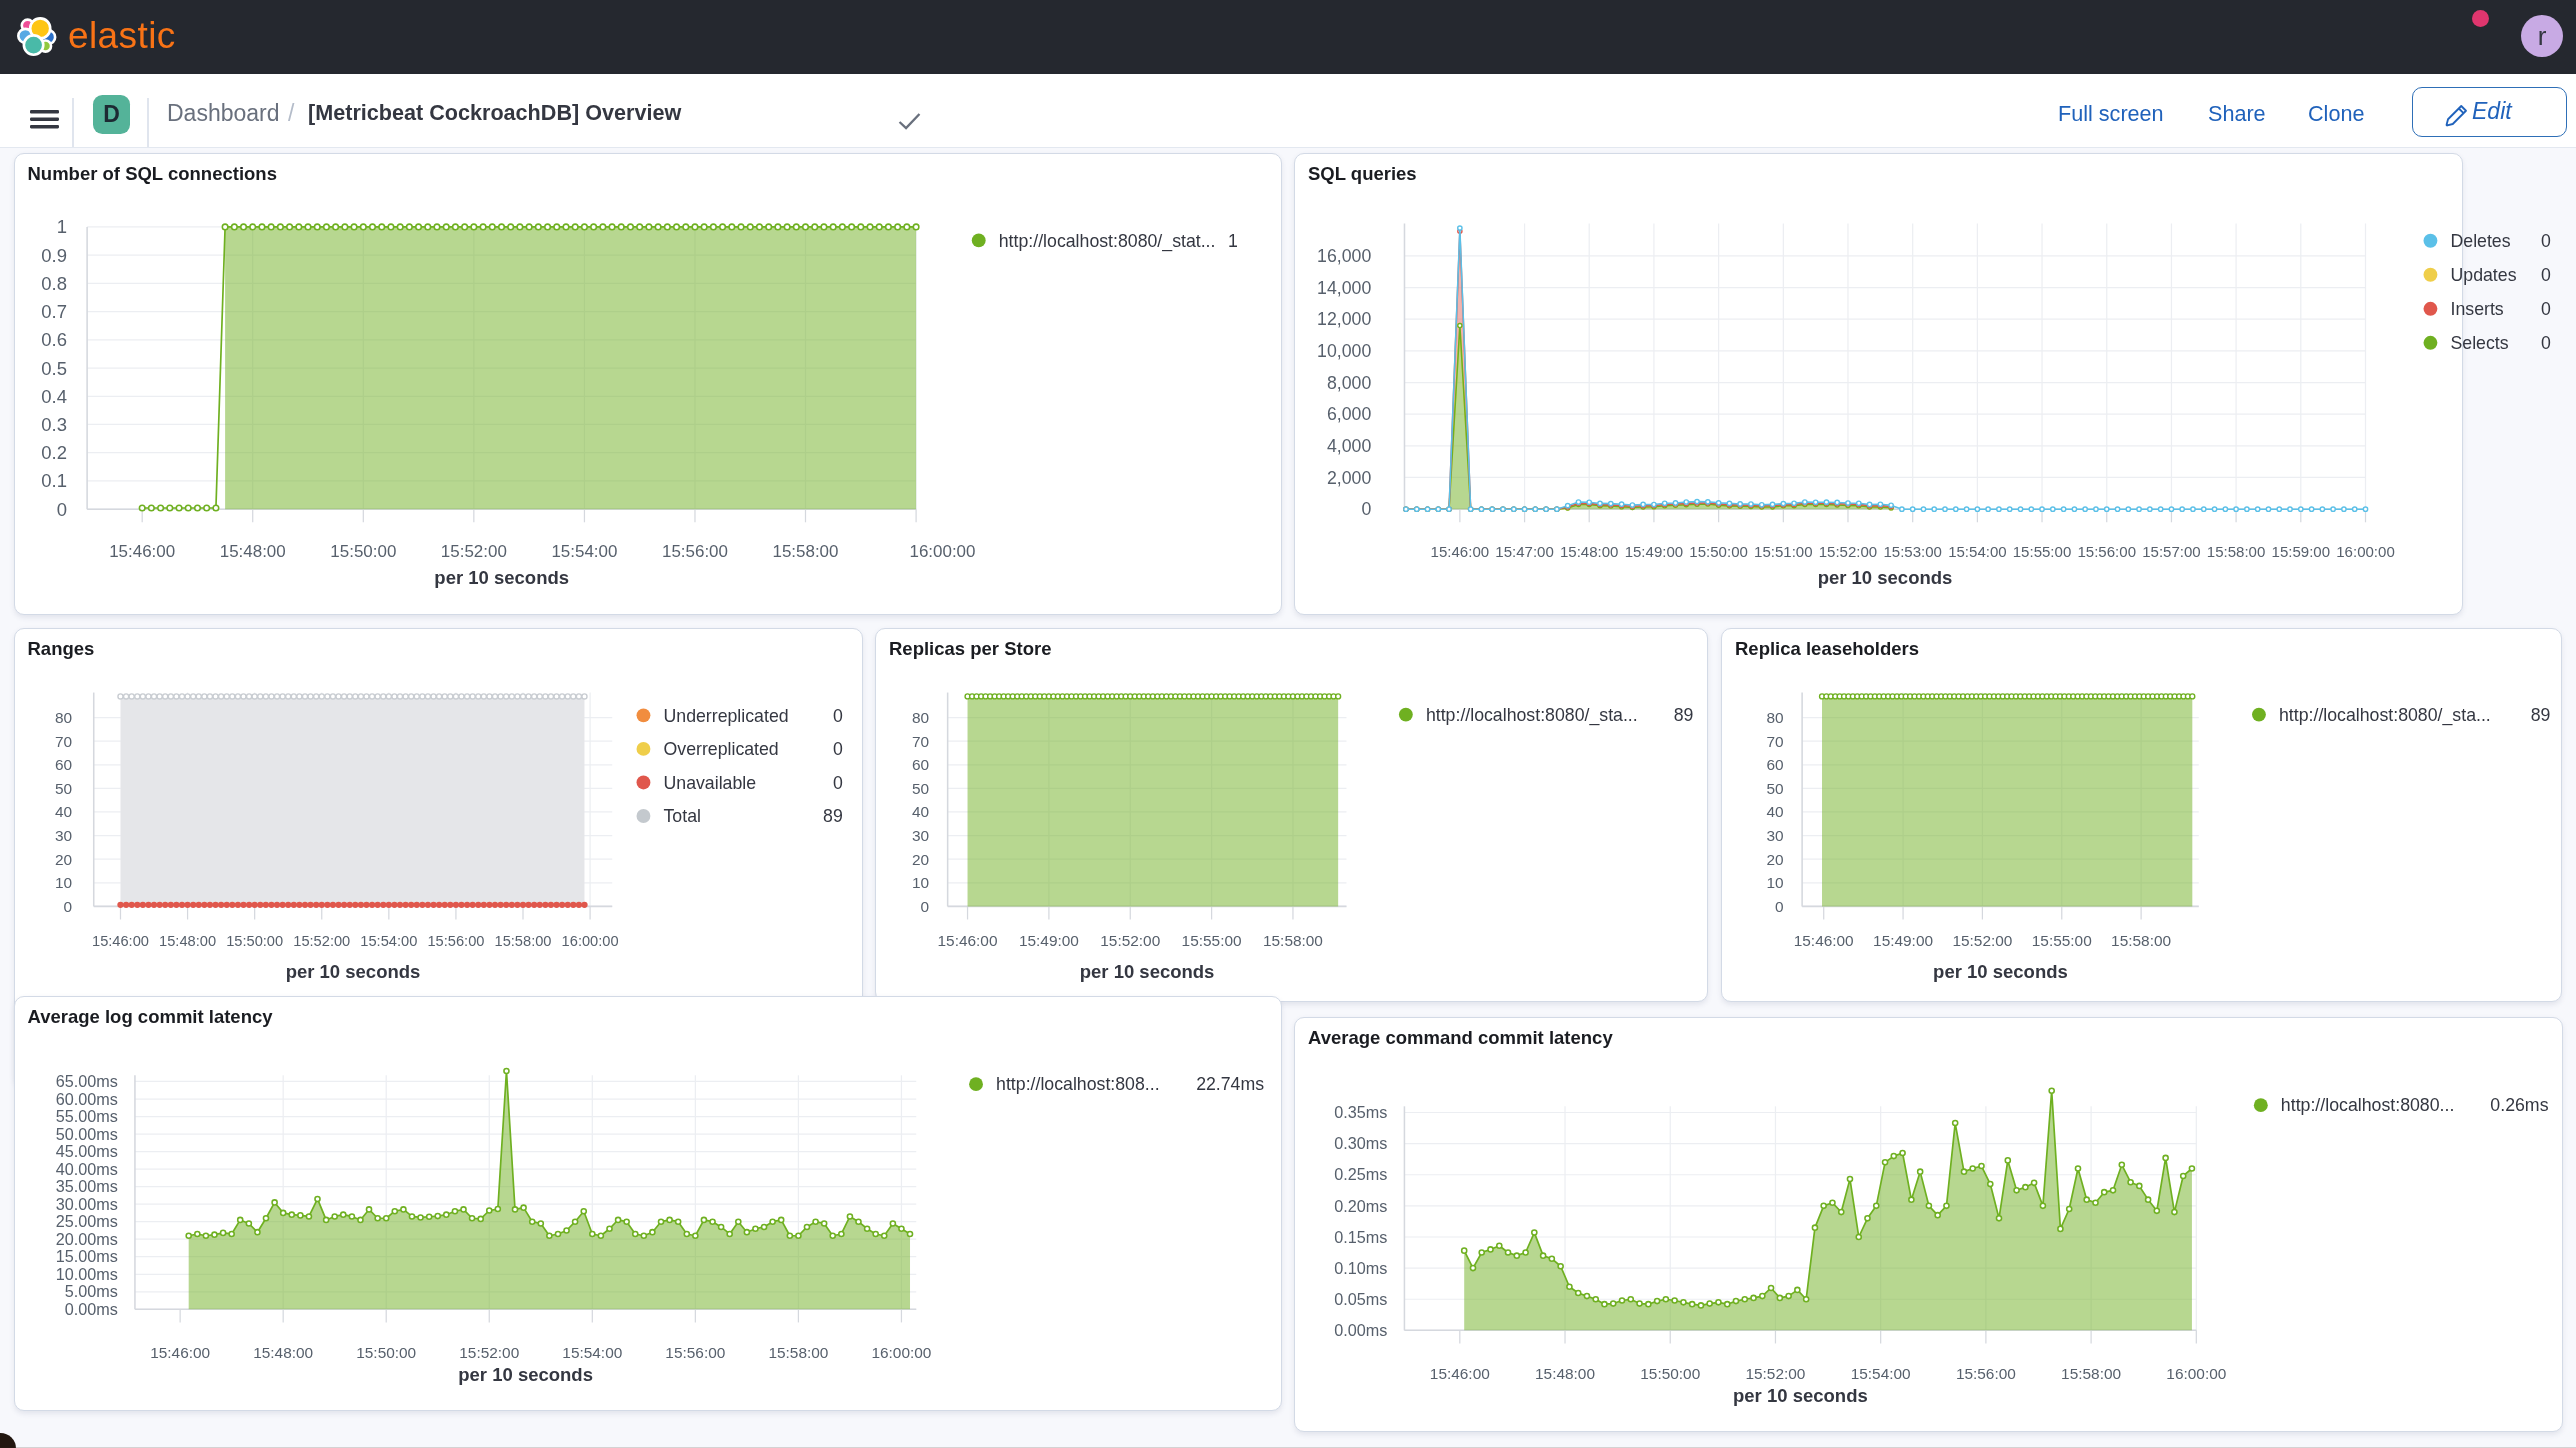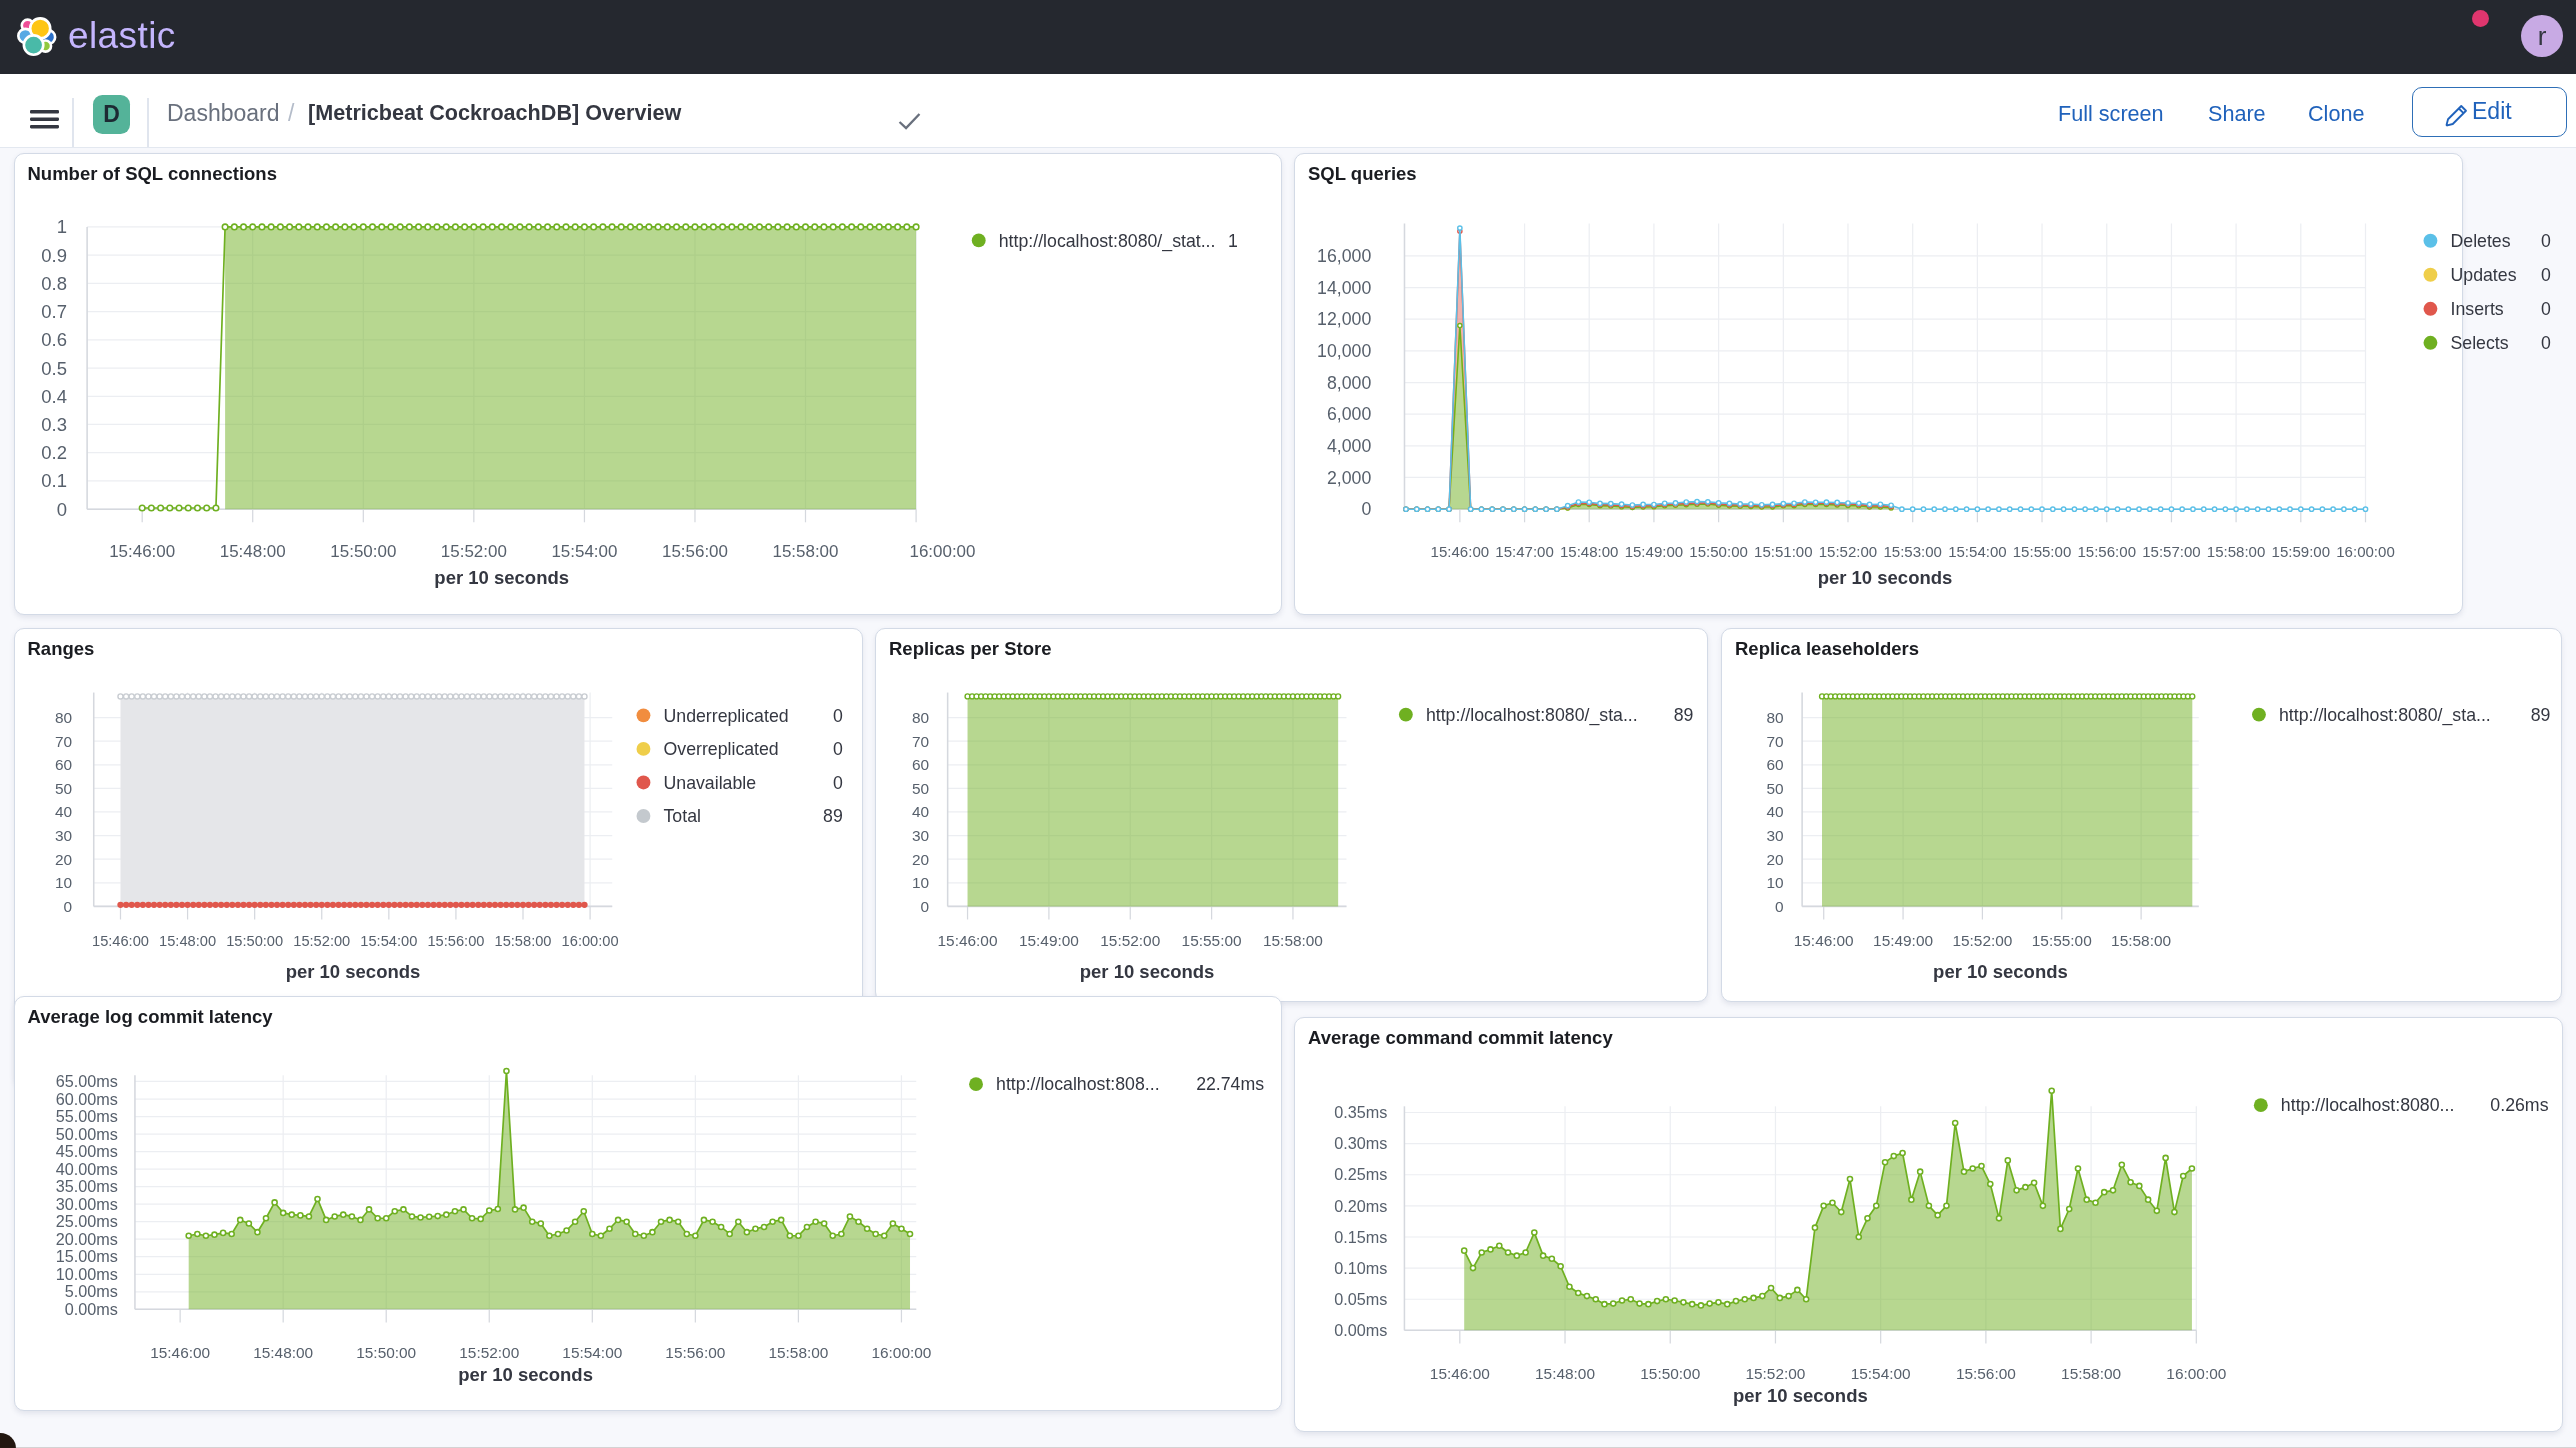--- a/index.html
+++ b/index.html
@@ -1,29 +1,29 @@
 <!DOCTYPE html>
 <html style="font-size:12.3px"><head><meta charset="utf-8"><title>d</title>
 <style>
 * { margin:0; padding:0; box-sizing:border-box; }
 html,body { width:2576px; height:1448px; overflow:hidden; font-family:"Liberation Sans",sans-serif; background:#f7f8fc; }
 .header { position:absolute; left:0; top:0; width:2576px; height:74px; background:#25282f; }
-.brand { position:absolute; left:68px; top:15.4px; color:#c4b5fd; font-size:37px; letter-spacing:0.4px; }
+.brand { position:absolute; left:68px; top:15.4px; color:#f97316; font-size:37px; letter-spacing:0.4px; }
 .search { position:absolute; left:963px; top:11.6px; width:727px; height:46px; border:1.5px solid #5a6270; border-radius:9.3px; background:rgba(255,255,255,0.02); }
 .search .ph { position:absolute; left:62px; top:10px; font-size:23px; color:#7e8592; }
 .dot { position:absolute; left:2472px; top:10px; width:17px; height:17px; border-radius:50%; background:#e0366e; }
 .avatar { position:absolute; left:2521px; top:15.4px; width:42px; height:42px; border-radius:50%; background:#c8aae4; text-align:center; line-height:42px; font-size:26px; color:#343741; }
 .toolbar { position:absolute; left:0; top:74px; width:2576px; height:74px; background:#fff; border-bottom:1.5px solid #e3e8f0; box-shadow:0 3.1px 6.2px rgba(100,110,140,0.08); }
 .tdiv { position:absolute; top:24px; width:1.5px; height:49px; background:#e0e5ee; }
 .dbadge { position:absolute; left:93px; top:21px; width:37px; height:39px; border-radius:9.3px; background:#54b399; color:#1d2a33; font-weight:bold; font-size:23px; text-align:center; line-height:39px; }
 .crumb { position:absolute; top:26px; font-size:23px; color:#69707d; }
 .crumbtitle { position:absolute; top:25.5px; font-size:21.6px; font-weight:bold; color:#343741; }
 .tlink { position:absolute; top:27px; font-size:21.6px; color:#2062bb; }
 .editbtn { position:absolute; left:2412px; top:13px; width:155px; height:50px; border:1.9px solid #2e6fb7; border-radius:10px; }
-.editbtn span { position:absolute; left:59px; top:10px; font-size:23px; color:#2062bb; }
+.editbtn span { position:absolute; left:59px; top:10px; font-size:23px; color:#2062bb;font-style:italic; }
 .content { position:absolute; left:0; top:148px; width:2576px; height:1300px; background:#f7f8fc; }
 .panel { position:absolute; background:#fff; border:1.5px solid #d3dae6; border-radius:10px; box-shadow:0 2.3px 5.4px rgba(90,100,130,0.12); }
 .ptitle { position:absolute; left:13px; top:8.5px; font-size:18.5px; font-weight:bold; color:#1a1c21; }
 svg text { font-family:"Liberation Sans",sans-serif; }
 </style></head><body>
 <div class="header">
 <svg width="77" height="74" viewBox="0 0 100 96" style="position:absolute;left:0;top:0">
 <g stroke="#fff" stroke-width="3.4">
 <circle cx="35.9" cy="33.1" r="7.6" fill="#f04e98"></circle>
 <circle cx="33" cy="46.6" r="9.2" fill="#56a9e4"></circle>

